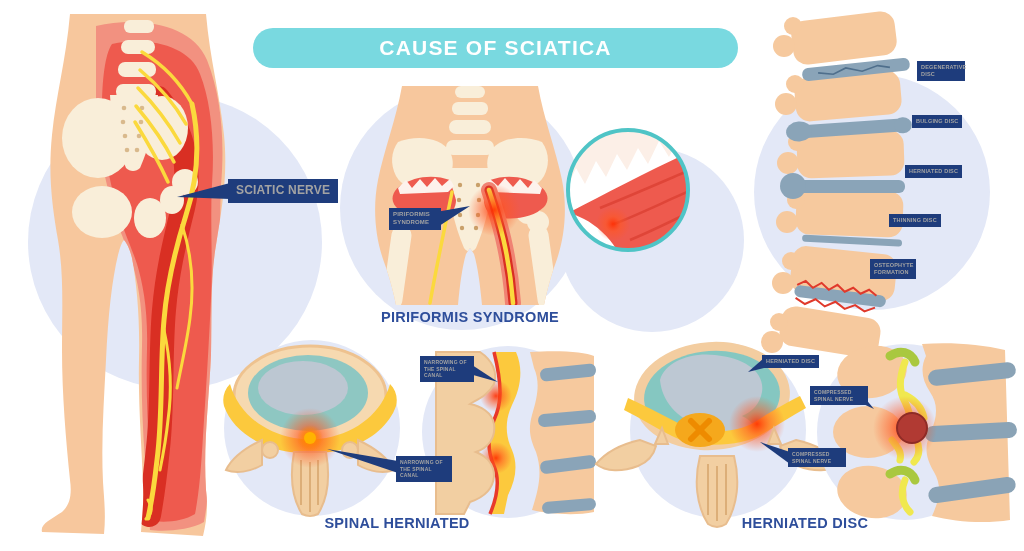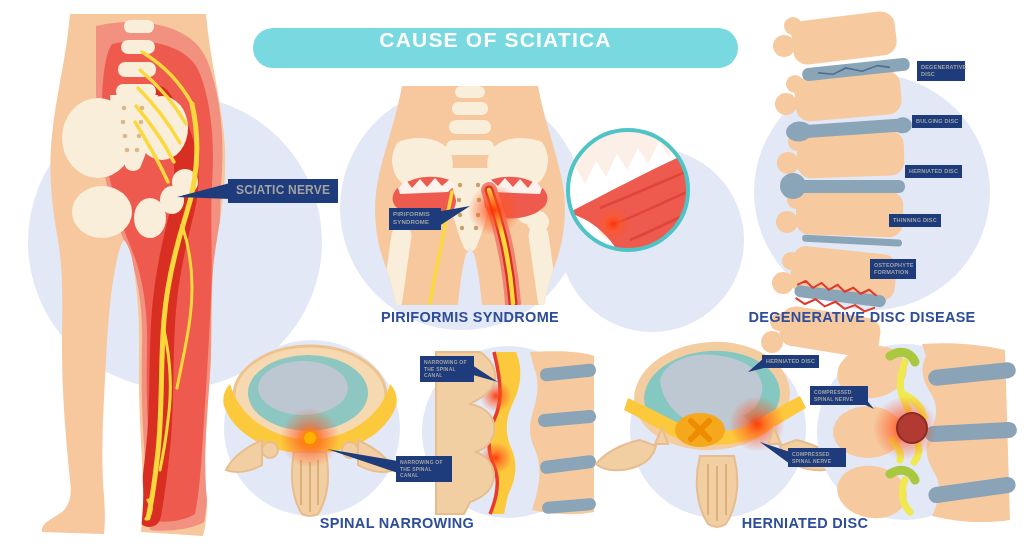--- a/index.html
+++ b/index.html
@@ -1,21 +1,21 @@
 <!DOCTYPE html>
 <html style="--banner_teal: #79d9e0; --label_navy: #1e3c7c; --caption_blue: #2e4e9b; --skin: #f7c79d; --muscle_red: #ee5a4e; --deep_red: #d92f23; --nerve_yellow: #fbd93d; --bone_cream: #f9eed9; --circle_lavender: #e3e8f7; --disc_gray: #8aa4b8; --zoom_ring_teal: #4fc4c6; --disc_teal: #85c7c1; --nucleus_gray: #bdc8d3; --vertebra_tan: #f6c99e; --canal_yellow: #fcc93d; --nerve_green: #a9c83f; --glow_red: #ff3d00;"><head>
 <meta charset="utf-8">
 <style>
   html,body{margin:0;padding:0;background:#fff;}
   .stage{position:relative;width:1024px;height:551px;background:#ffffff;overflow:hidden;
          font-family:"Liberation Sans",sans-serif;}
   svg.art{position:absolute;left:0;top:0;z-index:1;}
   .banner{position:absolute;left:253px;top:28px;width:485px;height:40px;
           background:var(--banner_teal,#79d9e0);border-radius:20px;
-          display:flex;align-items:flex-start;justify-content:center;z-index:3;}
+          display:flex;align-items:center;justify-content:center;z-index:3;}
   .banner span{color:#fff;font-weight:bold;font-size:21px;letter-spacing:1.2px;}
   .tag{position:absolute;background:var(--label_navy,#1e3c7c);color:#a3a3a3;font-weight:bold;
        line-height:1.3;padding:3px 4px;letter-spacing:.2px;box-sizing:border-box;
        z-index:3;text-transform:uppercase;}
   .nowrap{white-space:nowrap;}
   .caption{position:absolute;transform:translateX(-50%);color:var(--caption_blue,#2e4e9b);
            font-weight:bold;font-size:14.5px;white-space:nowrap;letter-spacing:.3px;z-index:3;}
 </style>
 </head>
 <body>
@@ -305,24 +305,23 @@
 <div class="tag nowrap" style="left:228px;top:179px;font-size:12px;padding:4px 8px;">SCIATIC NERVE</div>
 
 <div class="tag" style="left:389px;top:208px;width:52px;font-size:6px;">PIRIFORMIS SYNDROME</div>
 <div class="caption" style="left:470px;top:309px;">PIRIFORMIS SYNDROME</div>
 
 <div class="tag" style="left:917px;top:61px;width:48px;font-size:5.5px;">DEGENERATIVE DISC</div>
 <div class="tag nowrap" style="left:912px;top:115px;font-size:5.5px;">BULGING DISC</div>
 <div class="tag nowrap" style="left:905px;top:165px;font-size:5.5px;">HERNIATED DISC</div>
 <div class="tag nowrap" style="left:889px;top:214px;font-size:5.5px;">THINNING DISC</div>
 <div class="tag" style="left:870px;top:259px;width:46px;font-size:5.5px;">OSTEOPHYTE FORMATION</div>
-<div class="caption" style="left:862px;top:309px;">DEGENERATIVE DISC DISEASE</div>
 
 <div class="tag" style="left:420px;top:356px;width:54px;font-size:5px;">NARROWING OF THE SPINAL CANAL</div>
 <div class="tag" style="left:396px;top:456px;width:56px;font-size:5px;">NARROWING OF THE SPINAL CANAL</div>
-<div class="caption" style="left:397px;top:515px;">SPINAL NARROWING</div>
+<div class="caption" style="left:397px;top:515px;">SPINAL HERNIATED</div>
 
 <div class="tag nowrap" style="left:762px;top:355px;font-size:5.5px;">HERNIATED DISC</div>
 <div class="tag" style="left:810px;top:386px;width:58px;font-size:5px;">COMPRESSED SPINAL NERVE</div>
 <div class="tag" style="left:788px;top:448px;width:58px;font-size:5px;">COMPRESSED SPINAL NERVE</div>
 <div class="caption" style="left:805px;top:515px;">HERNIATED DISC</div>
 
 </div>
 
 </body></html>

